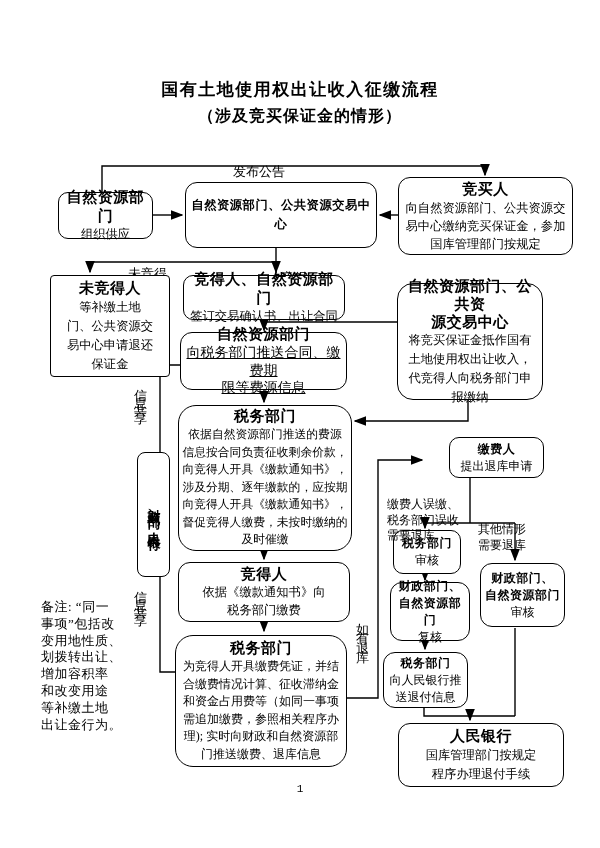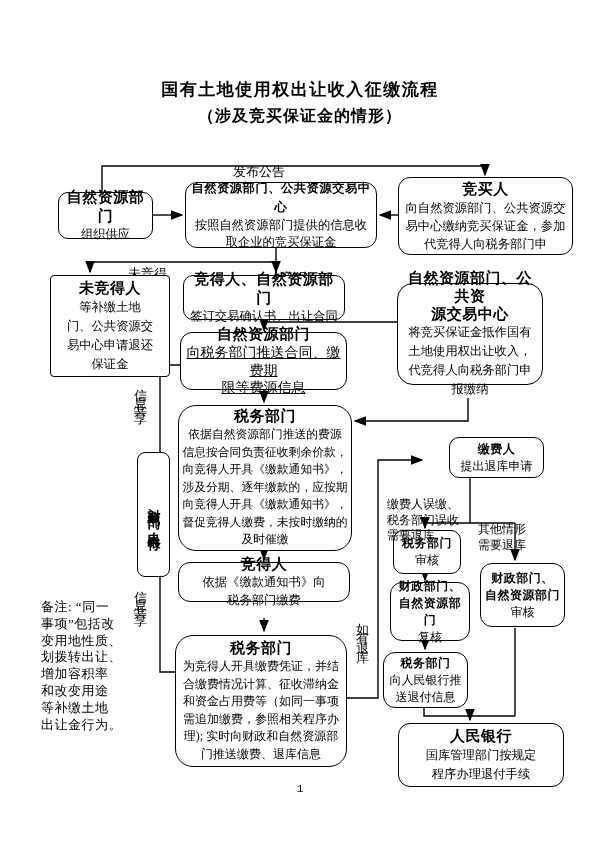--- a/index.html
+++ b/index.html
@@ -86,29 +86,27 @@
   <div class="lab" style="left:128px;top:245px;">未竞得</div>
   <div class="lab" style="left:281px;top:249px;">竞得</div>
 
   <div class="box" style="left:58px;top:192px;width:95px;height:47px;border-radius:10px;">
     <div class="bt">自然资源部门</div>
     <div class="bb">组织供应</div>
   </div>
 
   <div class="box wt" style="left:185px;top:182px;width:192px;height:66px;border-radius:12px;">
     <div class="bt">自然资源部门、公共资源交易中心</div>
-    <div class="bb">按照自然资源部门提供的信息收
-取企业的竞买保证金</div>
   </div>
 
   <div class="box bd" style="left:398px;top:177px;width:175px;height:78px;border-radius:12px;">
     <div class="bt">竞买人</div>
     <div class="bb">向自然资源部门、公共资源交
 易中心缴纳竞买保证金，参加
-代竞得人向税务部门申</div>
+国库管理部门按规定</div>
   </div>
 
   <div class="box nw" style="left:50px;top:275px;width:120px;height:102px;border-radius:4px;">
     <div class="bt">未竞得人</div>
     <div class="bb">等补缴土地
 门、公共资源交
 易中心申请退还
 保证金</div>
   </div>
 
@@ -116,41 +114,41 @@
     <div class="bt">竞得人、自然资源部门</div>
     <div class="bb">签订交易确认书、出让合同</div>
   </div>
 
   <div class="box pi" style="left:180px;top:332px;width:167px;height:58px;border-radius:12px;">
     <div class="bt">自然资源部门</div>
     <div class="bb">向税务部门推送合同、缴费期
 限等费源信息</div>
   </div>
 
-  <div class="box dc" style="left:397px;top:283px;width:146px;height:102px;border-radius:16px;">
+  <div class="box dc" style="left:397px;top:283px;width:146px;height:117px;border-radius:16px;">
     <div class="bt">自然资源部门、公共资
 源交易中心</div>
     <div class="bb">将竞买保证金抵作国有
 土地使用权出让收入，
 代竞得人向税务部门申
 报缴纳</div>
   </div>
 
   <div class="box tall" style="left:178px;top:405px;width:174px;height:146px;border-radius:18px;">
     <div class="bt">税务部门</div>
     <div class="bb">依据自然资源部门推送的费源
 信息按合同负责征收剩余价款，
 向竞得人开具《缴款通知书》，
 涉及分期、逐年缴款的，应按期
 向竞得人开具《缴款通知书》，
 督促竞得人缴费，未按时缴纳的
 及时催缴</div>
   </div>
 
-  <div class="box" style="left:178px;top:562px;width:172px;height:40px;border-radius:12px;">
+  <div class="box" style="left:178px;top:562px;width:172px;height:60px;border-radius:12px;">
     <div class="bt">竞得人</div>
     <div class="bb">依据《缴款通知书》向
 税务部门缴费</div>
   </div>
 
   <div class="box rc" style="left:175px;top:635px;width:172px;height:132px;border-radius:18px;">
     <div class="bt">税务部门</div>
     <div class="bb">为竞得人开具缴费凭证，并结
 合缴费情况计算、征收滞纳金
 和资金占用费等（如同一事项

